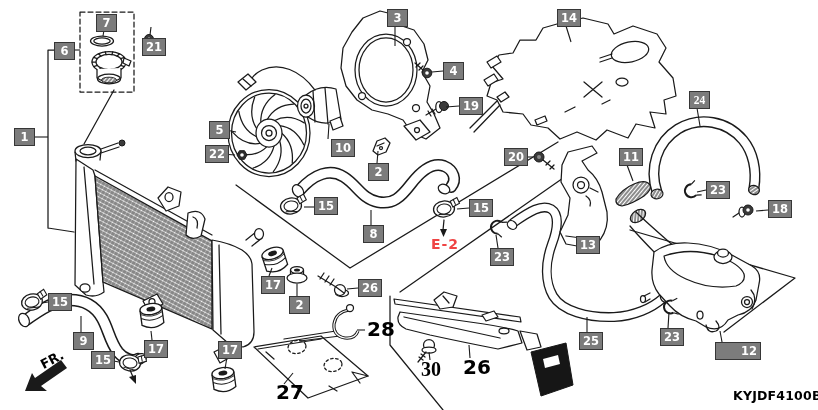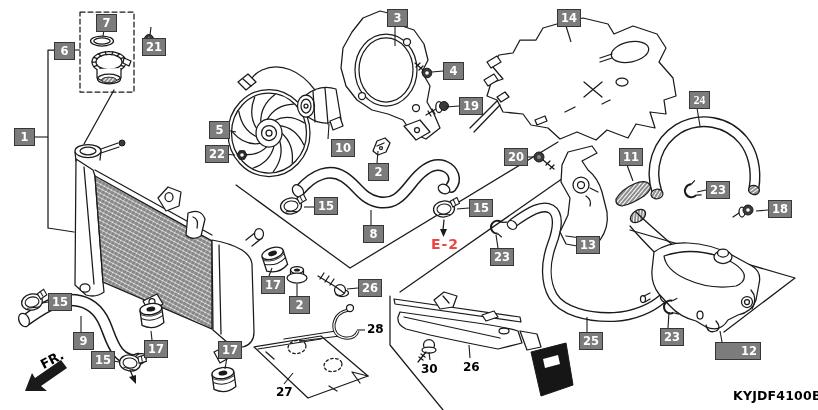--- a/index.html
+++ b/index.html
@@ -4,21 +4,21 @@
 <style>
   html,body{margin:0;padding:0;background:#fff;}
   .stage{position:relative;width:818px;height:410px;background:#fff;overflow:hidden;
          font-family:"DejaVu Sans","Liberation Sans",sans-serif;}
   .stage svg{position:absolute;left:0;top:0;}
   .ln{fill:none;stroke:#1a1a1a;stroke-width:1.25;stroke-linejoin:round;stroke-linecap:round;}
   .fw{fill:#ffffff;stroke:#1a1a1a;stroke-width:1.25;stroke-linejoin:round;}
   .callout{position:absolute;min-width:13px;height:14px;padding:1px 3px 1px;box-sizing:content-box;
            background:#7c7c7c;border:1px solid #363636;color:#fff;
            font-size:11.5px;line-height:14px;font-weight:bold;text-align:center;cursor:pointer;}
-  .plain-num{position:absolute;color:#000;font-size:12px;font-weight:bold;line-height:16px;}
+  .plain-num{position:absolute;color:#000;font-size:20px;font-weight:bold;line-height:16px;}
   .frame-ref{position:absolute;color:#ef4444;font-size:14px;font-weight:bold;letter-spacing:1px;line-height:14px;}
   .code{position:absolute;left:733px;top:388px;font-size:12.5px;font-weight:bold;letter-spacing:.2px;}
   .fr{position:absolute;left:40px;top:352px;font-size:13px;font-weight:bold;transform:rotate(-28deg);}
 </style>
 </head>
 <body>
 
 <div class="stage">
 
 <svg class="art" width="818" height="410" viewBox="0 0 818 410">
@@ -414,17 +414,17 @@
     <div class="callout" style="left: 358px; top: 279px; text-align: right;">26</div>
     <div class="callout" style="left: 363px; top: 225px;">8</div>
     <div class="callout" style="left: 314px; top: 197px;">15</div>
     <div class="callout" style="left: 469px; top: 199px;">15</div>
     <div class="callout" style="left: 490px; top: 248px;">23</div>
     <div class="callout" style="left: 579px; top: 332px;">25</div>
     <div class="callout" style="left: 660px; top: 328px;">23</div>
     <div class="callout" style="left: 715px; top: 342px; padding-left: 25px;">12</div>
     <div class="plain-num" style="left: 276px; top: 384px;">27</div>
     <div class="plain-num" style="left: 367px; top: 321px;">28</div>
-    <div class="plain-num" style="left: 421px; top: 361px;">30</div>
+    <div class="plain-num" style="left: 421px; top: 361px; font-family: Liberation Serif, serif;">30</div>
     <div class="plain-num" style="left: 463px; top: 359px;">26</div>
     <div class="frame-ref" style="left: 431px; top: 237px;">E-2</div>
     <div class="frame-ref" style="left: 135px; top: 383px; margin-top: 36px;">E-6</div>
   </div>
 
 </body></html>

